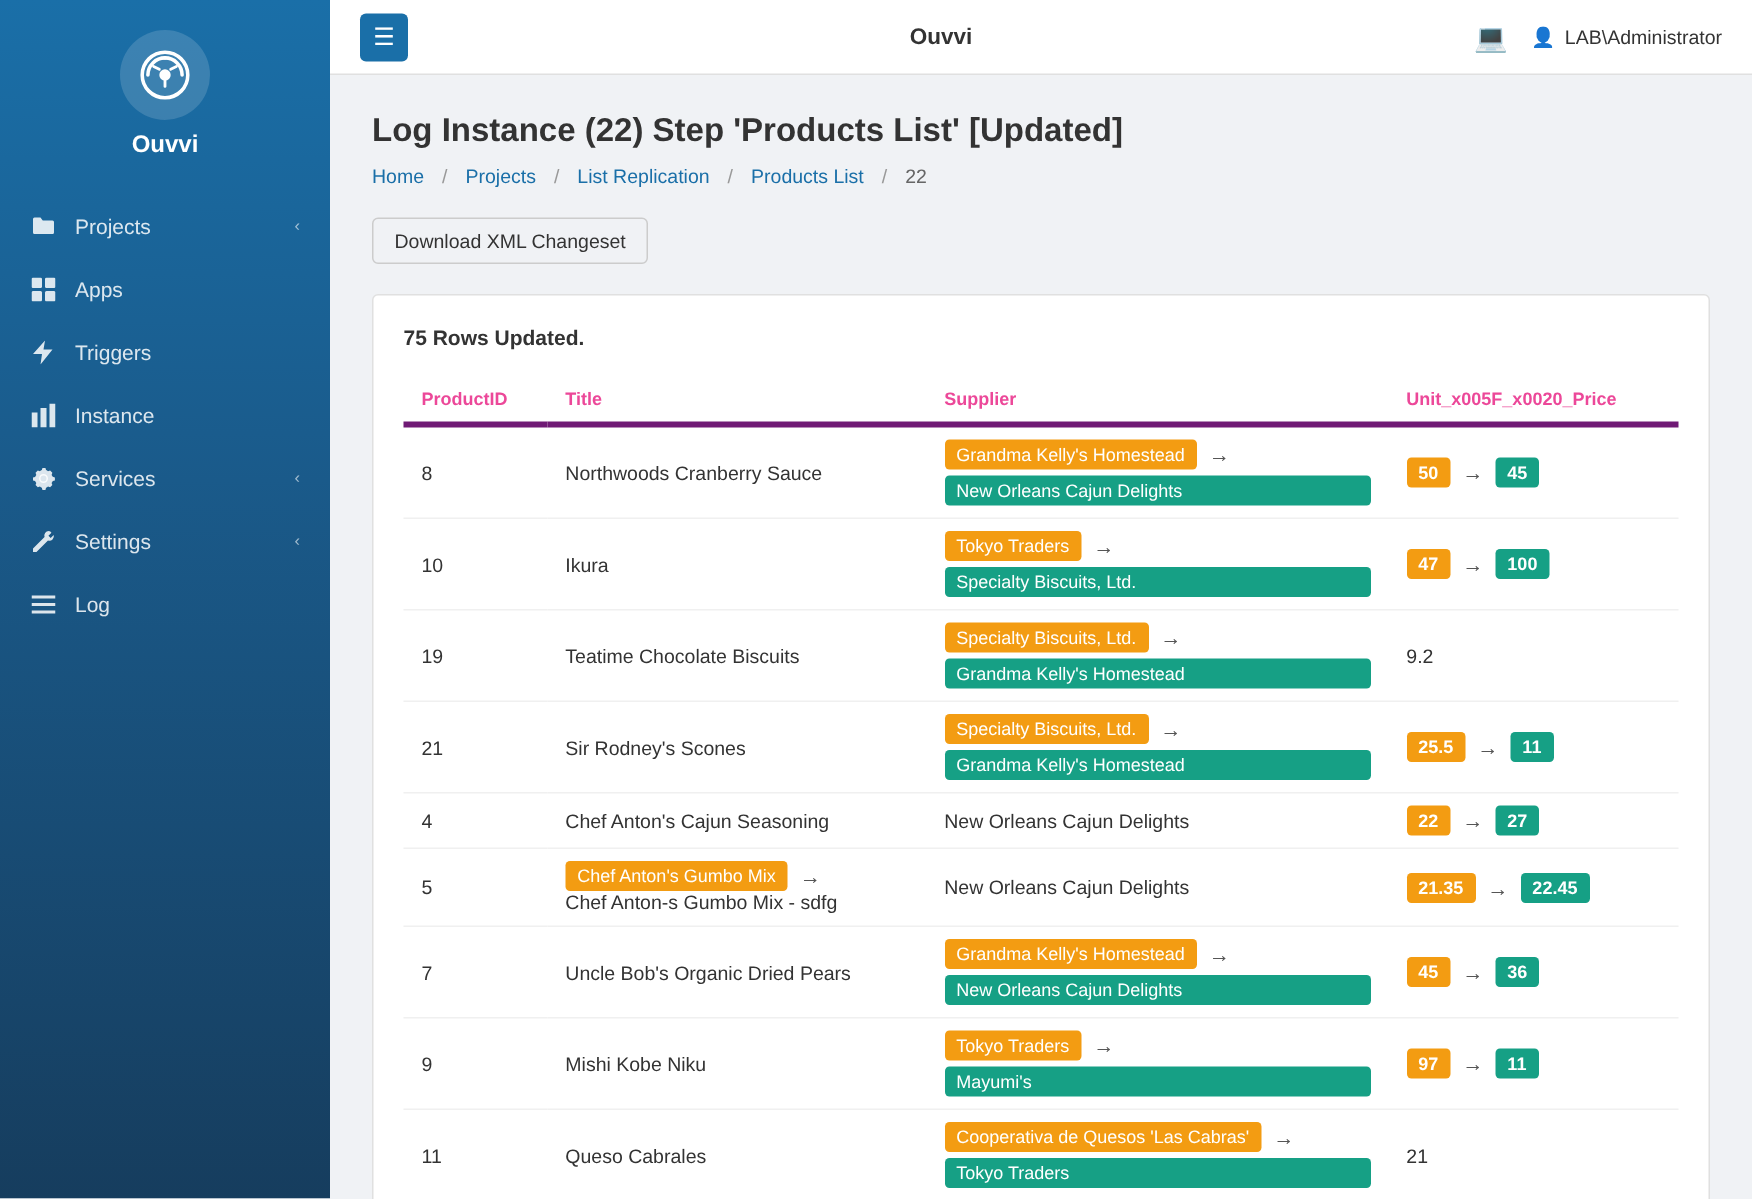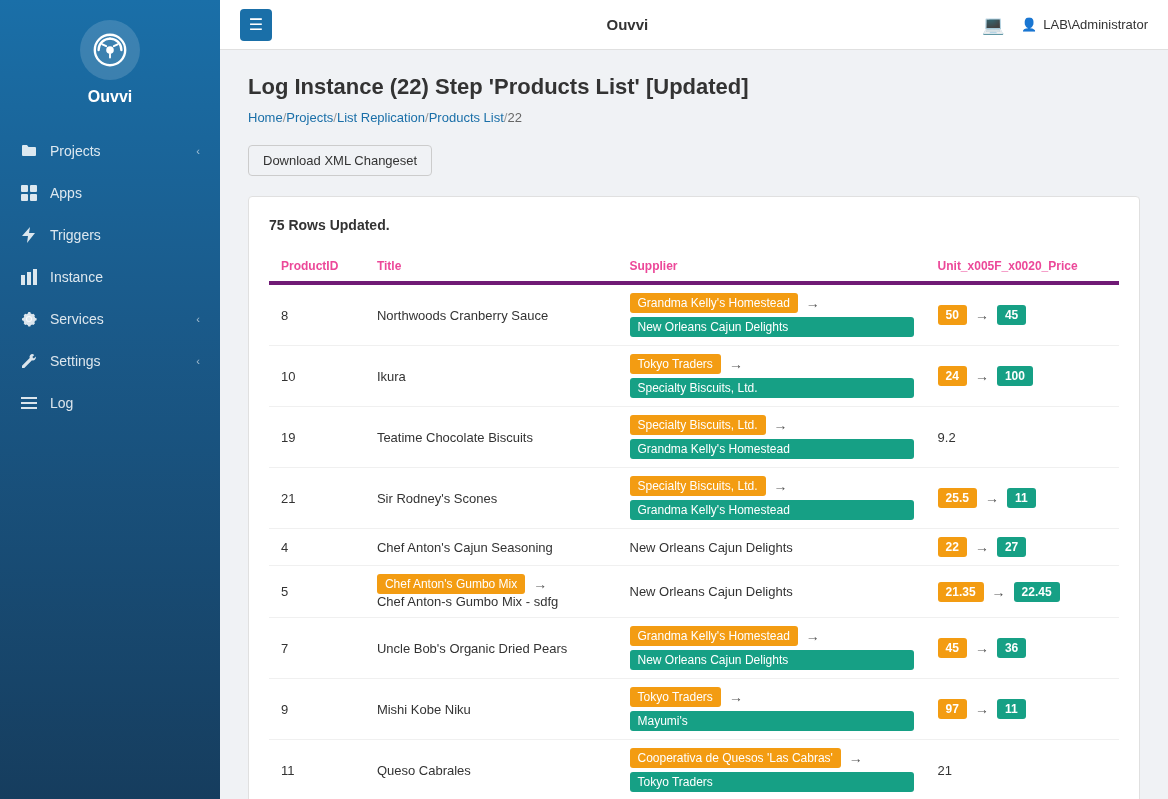--- a/index.html
+++ b/index.html
@@ -84,21 +84,21 @@
       flex: 1; overflow-y: auto;
       padding: 24px 28px;
     }
 
     .page-title {
       font-size: 22px; font-weight: 600; color: #333;
       margin-bottom: 10px;
     }
 
     .breadcrumb {
-      display: flex; align-items: center; gap: 0;
+      display: flex; align-items: center; gap: 12px;
       font-size: 13px; color: #666;
       margin-bottom: 20px;
     }
     .breadcrumb a { color: #1a6fa8; text-decoration: none; cursor: pointer; }
     .breadcrumb-sep { color: #999; }
 
     .download-btn {
       background: transparent;
       border: 1px solid #ccc;
       border-radius: 4px;
@@ -352,21 +352,21 @@
                 <div class="cell-col">
       <div class="cell-flex">
         <span class="badge badge-orange">Tokyo Traders</span>
         <span class="arrow-icon">→</span>
       </div>
       <span class="badge badge-teal">Specialty Biscuits, Ltd.</span>
     </div>
               </td>
               <td>
                 <div class="cell-flex">
-      <span class="price-badge price-old">24</span>
+      <span class="price-badge price-old">47</span>
       <span class="arrow-icon">→</span>
       <span class="price-badge price-new">100</span>
     </div>
               </td>
             </tr>
             <tr>
               <td>19</td>
               <td>Teatime Chocolate Biscuits</td>
               <td>
                 <div class="cell-col">

